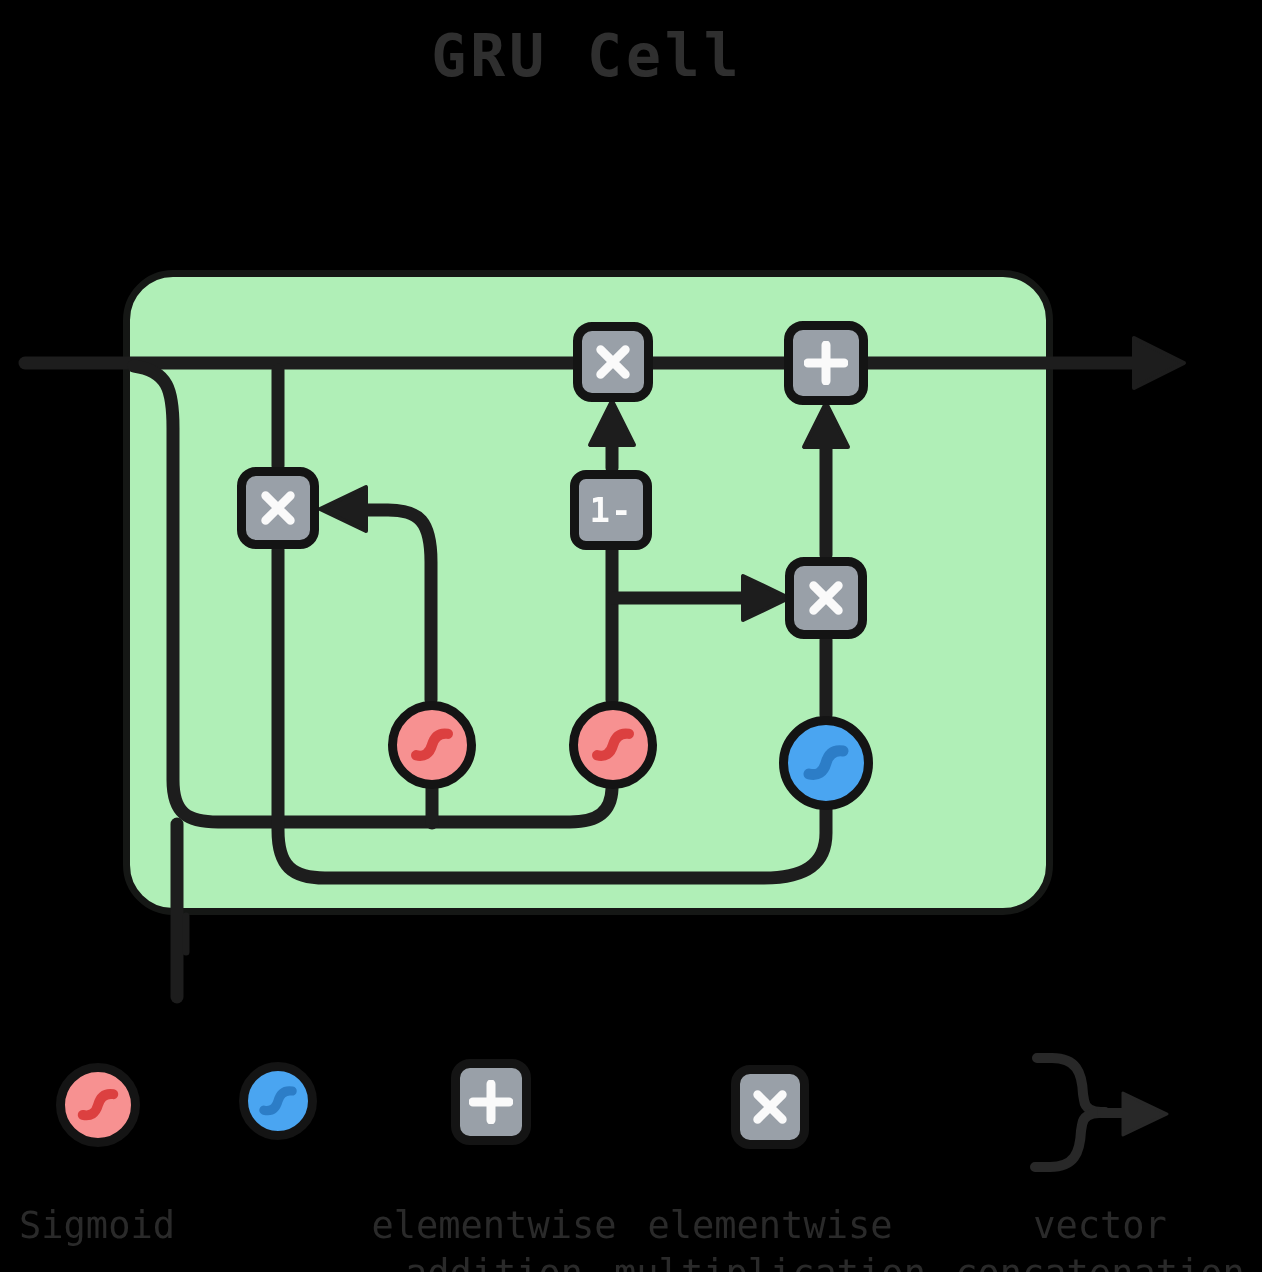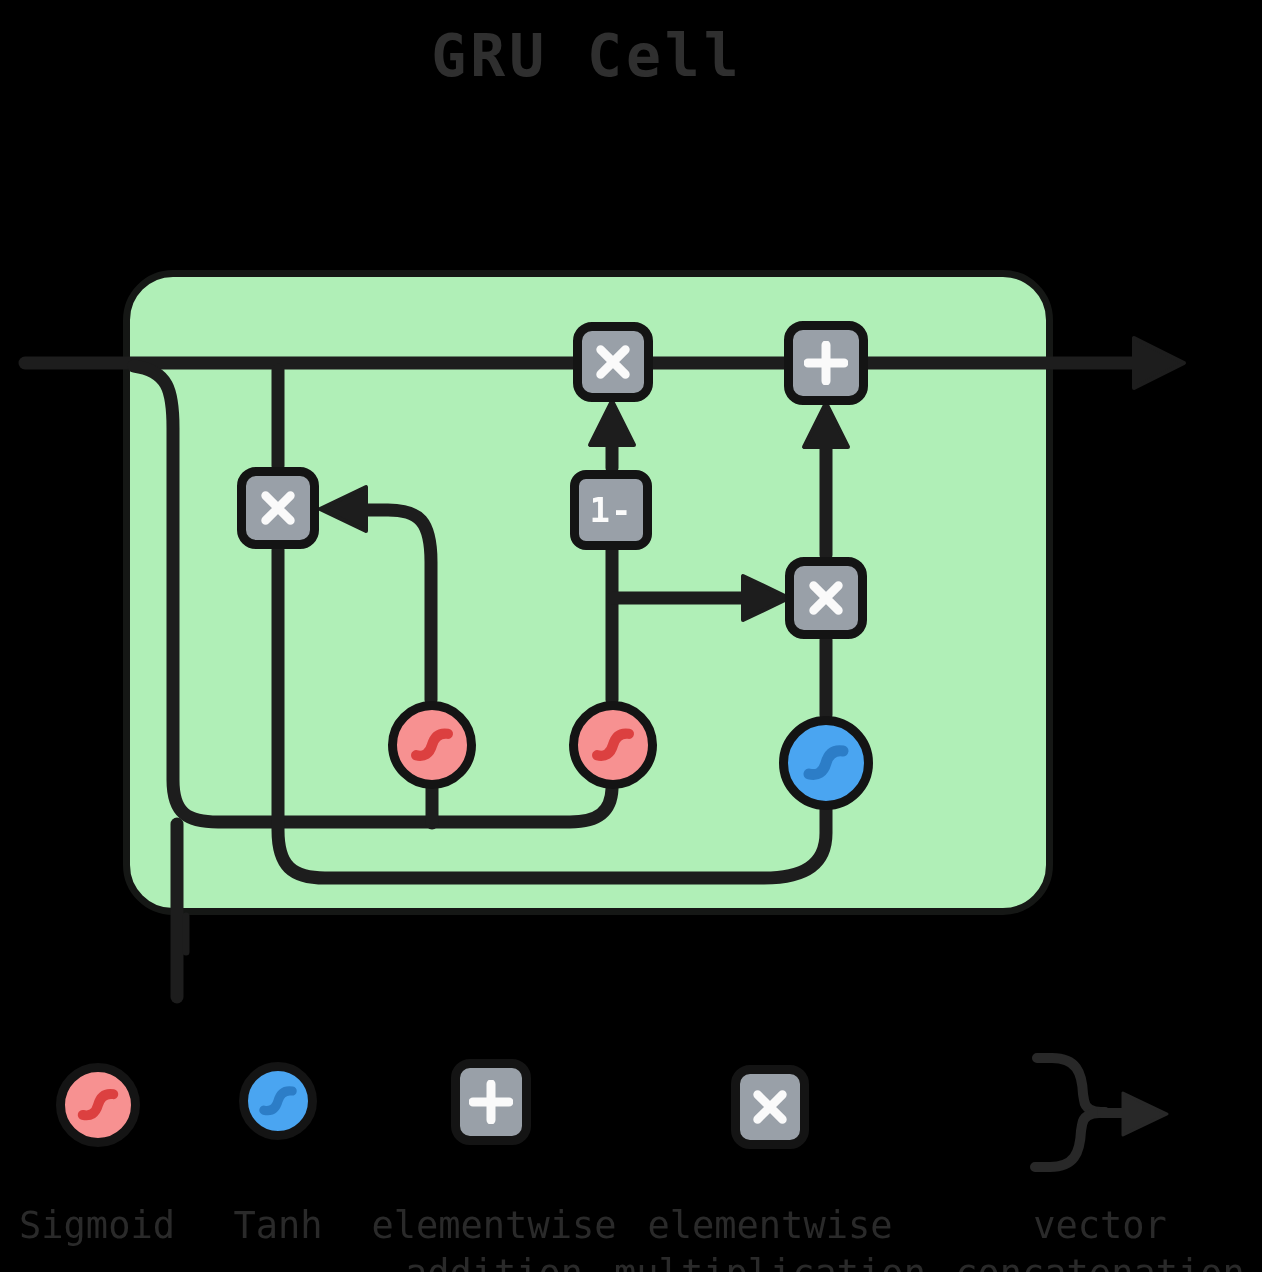--- a/index.html
+++ b/index.html
@@ -162,23 +162,20 @@
 
   <div class="opnode" style="left:731px;top:1065px;width:78px;height:84px;">
     <svg width="42" height="42" viewBox="0 0 44 44">
       <path class="opglyph" d="M9,9 L35,35 M35,9 L9,35"></path>
     </svg>
   </div>
 
   <div class="legend-label" style="left:-83px;">
     <span class="l1">Sigmoid</span>
   </div>
-  <div class="legend-label" style="left:98px;">
-    <span class="l1">Tanh</span>
-  </div>
   <div class="legend-label" style="left:314px;">
     <span class="l1">elementwise</span>
     <span class="l2">addition</span>
   </div>
   <div class="legend-label" style="left:590px;">
     <span class="l1">elementwise</span>
     <span class="l2">multiplication</span>
   </div>
   <div class="legend-label" style="left:920px;">
     <span class="l1">vector</span>

